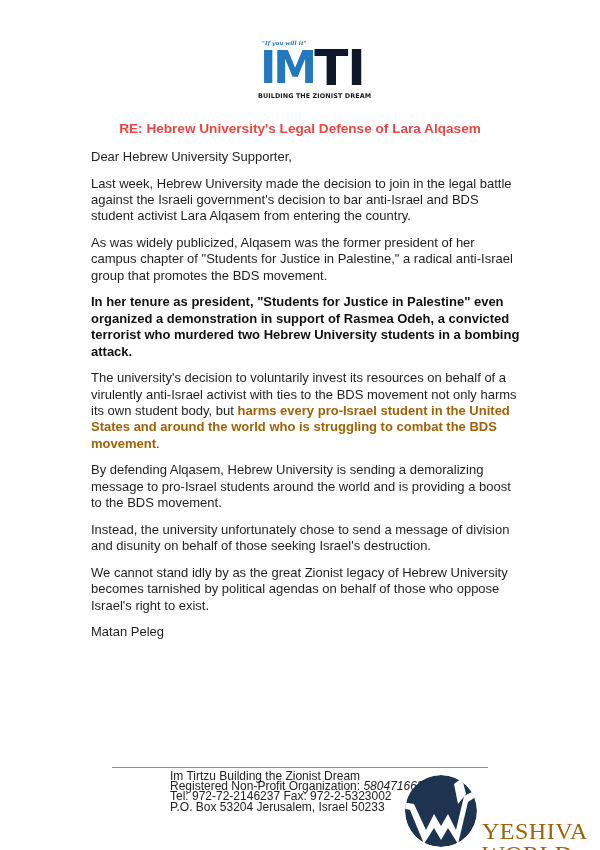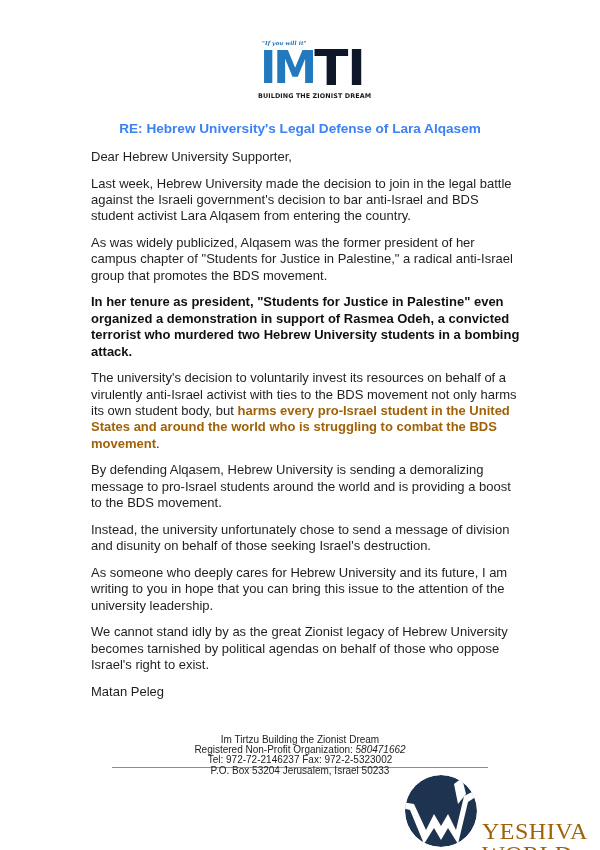--- a/index.html
+++ b/index.html
@@ -79,21 +79,21 @@
 
     
     .subject {
       position: absolute;
       left: 0;
       width: 600px;
       top: 121px;
       text-align: center;
       font-weight: bold;
       font-size: 13.6px;
-      color: #3b82f6;
+      color: #ef4444;
     }
     .letter {
       position: absolute;
       left: 91px;
       top: 149px;
       width: 430px;
       font-size: 13px;
       line-height: 16.4px;
       color: #1f1f1f;
     }
@@ -109,23 +109,23 @@
       left: 112px;
       top: 767px;
       width: 376px;
       height: 1px;
       background: #5b9bc7;
     }
     .footer-info {
       position: absolute;
       left: 170px;
       width: 260px;
-      top: 735px;
-      text-align: center;
-      font-size: 10px;
+      top: 771px;
+      text-align: left;
+      font-size: 12px;
       line-height: 10.2px;
       color: #222;
     }
     .footer-info i { font-style: italic; }
 
     
     .ywn {
       position: absolute;
       left: 404px;
       top: 774px;
@@ -166,21 +166,20 @@
 <div class="subject">RE: Hebrew University's Legal Defense of Lara Alqasem</div>
 
 <div class="letter">
   <p>Dear Hebrew University Supporter,</p>
   <p>Last week, Hebrew University made the decision to join in the legal battle against the Israeli government's decision to bar anti-Israel and BDS student activist Lara Alqasem from entering the country.</p>
   <p>As was widely publicized, Alqasem was the former president of her campus chapter of "Students for Justice in Palestine," a radical anti-Israel group that promotes the BDS movement.</p>
   <p class="bold">In her tenure as president, "Students for Justice in Palestine" even organized a demonstration in support of Rasmea Odeh, a convicted terrorist who murdered two Hebrew University students in a bombing attack.</p>
   <p><span>The university's decision to voluntarily invest its resources on behalf of a virulently anti-Israel activist with ties to the BDS movement not only harms its own student body, but </span><b>harms every pro-Israel student in the United States and around the world who is struggling to combat the BDS movement</b><span>.</span></p>
   <p>By defending Alqasem, Hebrew University is sending a demoralizing message to pro-Israel students around the world and is providing a boost to the BDS movement.</p>
   <p>Instead, the university unfortunately chose to send a message of division and disunity on behalf of those seeking Israel's destruction.</p>
-  <p>As someone who deeply cares for Hebrew University and its future, I am writing to you in hope that you can bring this issue to the attention of the university leadership.</p>
   <p>We cannot stand idly by as the great Zionist legacy of Hebrew University becomes tarnished by political agendas on behalf of those who oppose Israel's right to exist.</p>
   <p>Matan Peleg</p>
 </div>
 
 <div class="footer-rule"></div>
 <div class="footer-info">
   <div>Im Tirtzu Building the Zionist Dream</div>
   <div><span>Registered Non-Profit Organization: </span><i>580471662</i></div>
   <div>Tel: 972-72-2146237 Fax: 972-2-5323002</div>
   <div>P.O. Box 53204 Jerusalem, Israel 50233</div>

